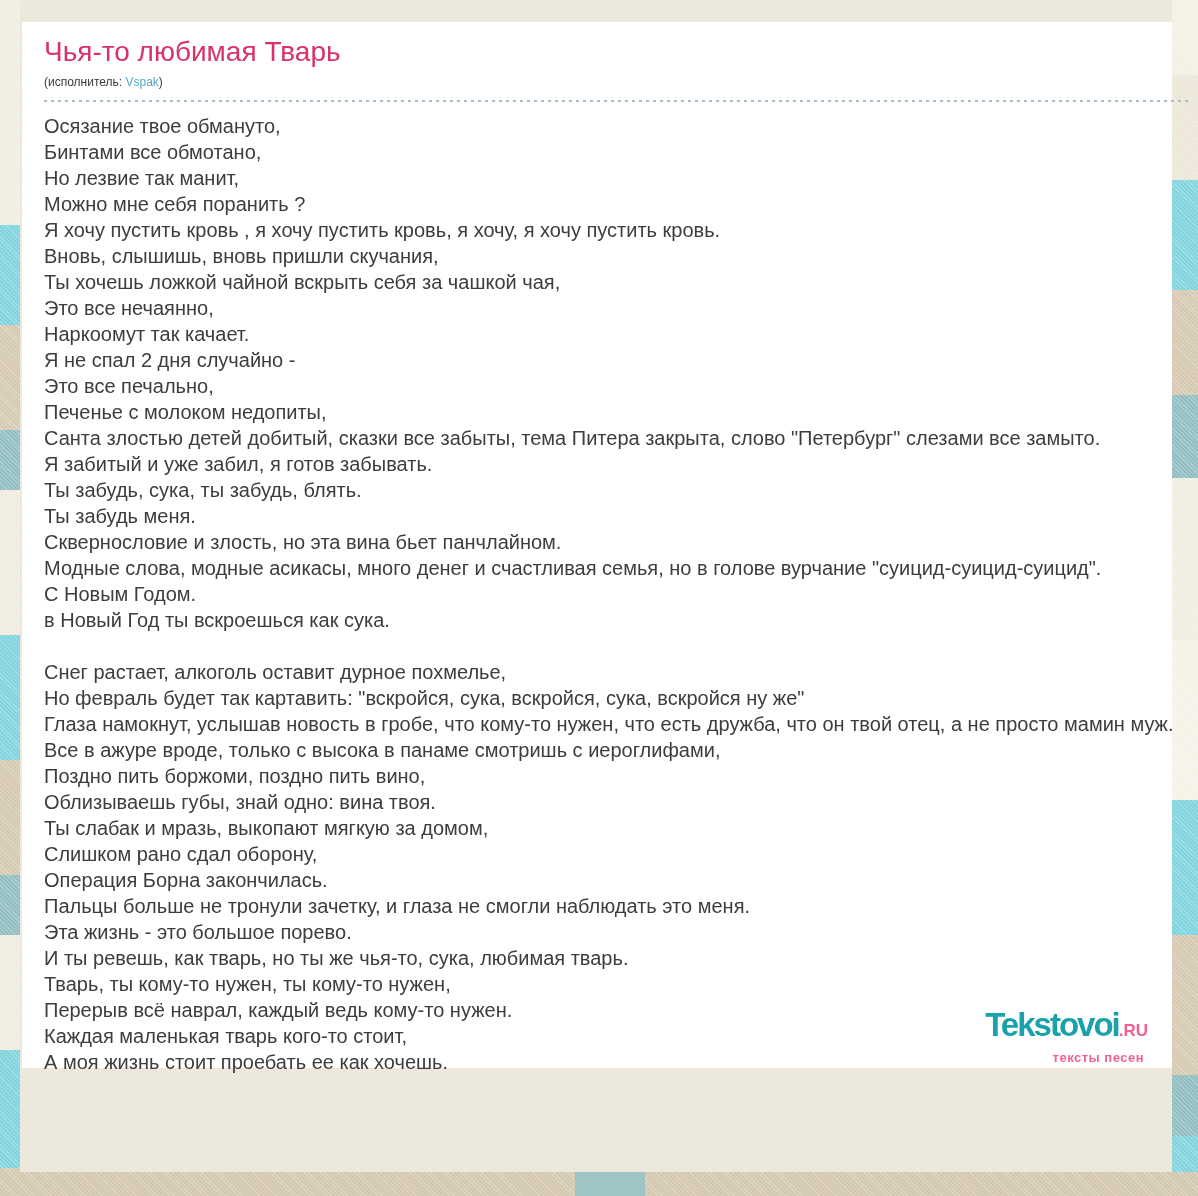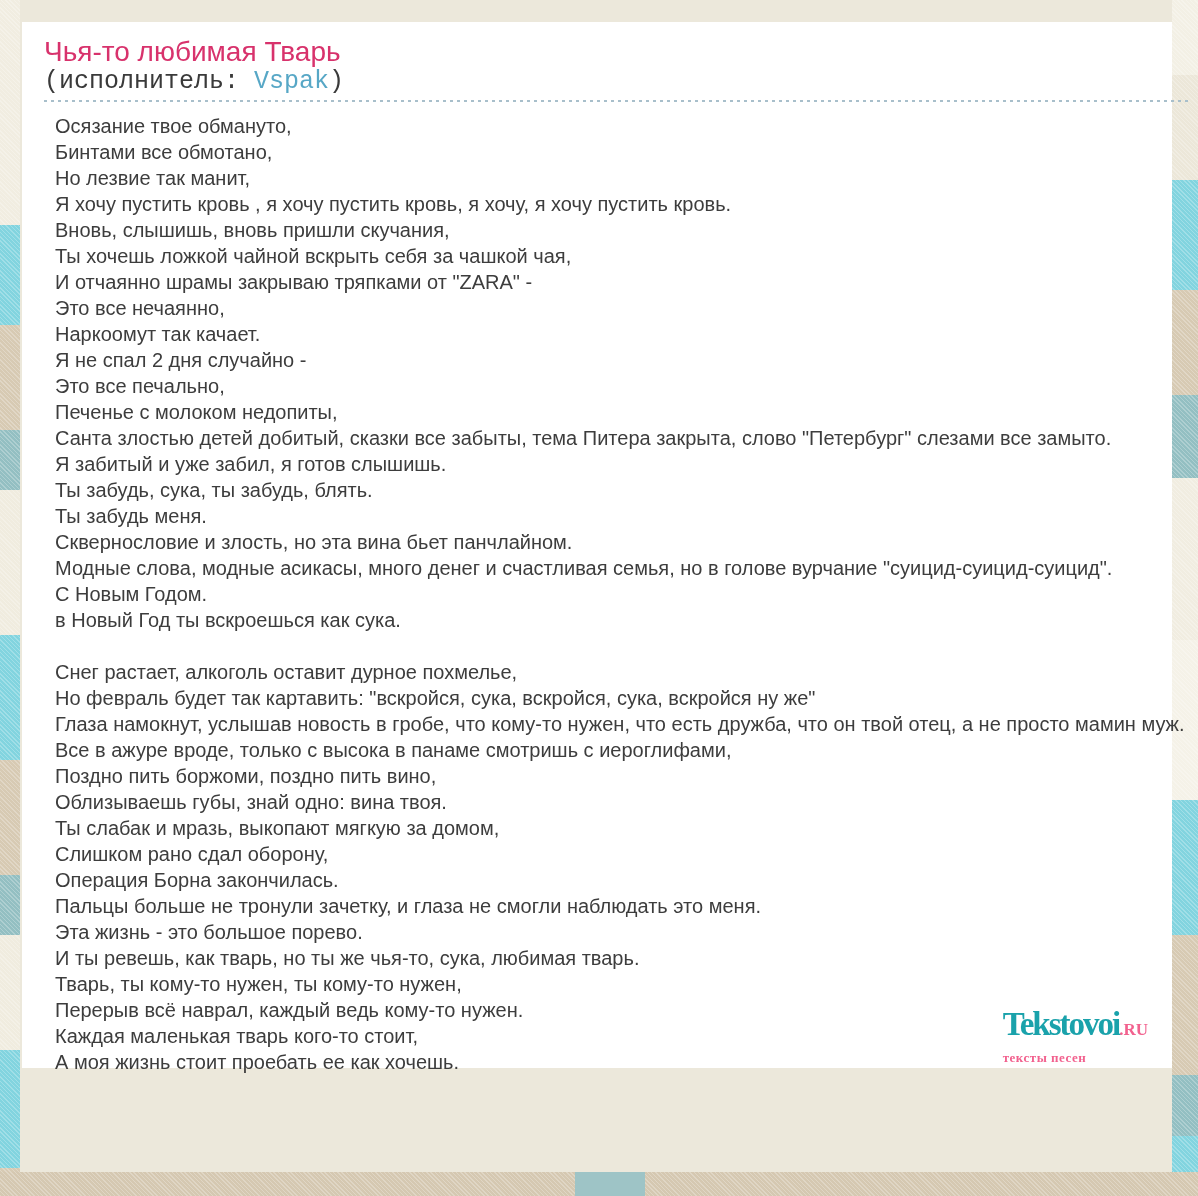--- a/index.html
+++ b/index.html
@@ -68,58 +68,55 @@
   }
   .page-title{
     margin:0;
     font-size:28px;
     font-weight:400;
     line-height:32px;
     color:#d8326c;
   }
   .artist-line{
     margin-top:3px;
-    font-size:25px;
+    font-size:12px;
     line-height:22px;
     color:#3a3a3a;
-    font-family:Liberation Mono, monospace;
   }
   .artist-link{
     color:#57a7c6;
     cursor:pointer;
     text-decoration:none;
   }
   .separator{
     width:1146px;
     height:2px;
     margin-top:7px;
     background:repeating-linear-gradient(to right,#a8bfcb 0 3px,transparent 3px 7px);
   }
   .lyrics{
     margin-top:11px;
     font-size:20px;
     line-height:26px;
     color:#3d3d3d;
     width:1128px;
     overflow:visible;
-    margin-left:11px;
   }
   .lyric-line{
     height:26px;
     white-space:pre;
     overflow:visible;
   }
   
   .logo{
     position:absolute;
     right:24px;bottom:4px;
-    text-align:left;
+    text-align:right;
     line-height:1;
     cursor:pointer;
-    font-family:Liberation Serif, serif;
   }
   .logo-brand{
     font-size:33px;
     font-weight:bold;
     letter-spacing:-2px;
     color:#1aa2ab;
   }
   .logo-domain{
     font-size:17px;
     font-weight:bold;
@@ -148,31 +145,31 @@
     <h1 class="page-title">Чья-то любимая Тварь</h1>
 
     <div class="artist-line"><span>(исполнитель: </span><span class="artist-link">Vspak</span><span>)</span></div>
 
     <div class="separator"></div>
 
     <div class="lyrics">
         <div class="lyric-line">Осязание твое обмануто,</div>
         <div class="lyric-line">Бинтами все обмотано,</div>
         <div class="lyric-line">Но лезвие так манит,</div>
+        <div class="lyric-line">Можно мне себя поранить ?</div>
         <div class="lyric-line">Я хочу пустить кровь , я хочу пустить кровь, я хочу, я хочу пустить кровь.</div>
         <div class="lyric-line">Вновь, слышишь, вновь пришли скучания,</div>
         <div class="lyric-line">Ты хочешь ложкой чайной вскрыть себя за чашкой чая,</div>
-        <div class="lyric-line">И отчаянно шрамы закрываю тряпками от "ZARA" -</div>
         <div class="lyric-line">Это все нечаянно,</div>
         <div class="lyric-line">Наркоомут так качает.</div>
         <div class="lyric-line">Я не спал 2 дня случайно -</div>
         <div class="lyric-line">Это все печально,</div>
         <div class="lyric-line">Печенье с молоком недопиты,</div>
         <div class="lyric-line">Санта злостью детей добитый, сказки все забыты, тема Питера закрыта, слово "Петербург" слезами все замыто.</div>
-        <div class="lyric-line">Я забитый и уже забил, я готов слышишь.</div>
+        <div class="lyric-line">Я забитый и уже забил, я готов забывать.</div>
         <div class="lyric-line">Ты забудь, сука, ты забудь, блять.</div>
         <div class="lyric-line">Ты забудь меня.</div>
         <div class="lyric-line">Сквернословие и злость, но эта вина бьет панчлайном.</div>
         <div class="lyric-line">Модные слова, модные асикасы, много денег и счастливая семья, но в голове вурчание "суицид-суицид-суицид".</div>
         <div class="lyric-line">С Новым Годом.</div>
         <div class="lyric-line">в Новый Год ты вскроешься как сука.</div>
         <div class="lyric-line">&nbsp;</div>
         <div class="lyric-line">Снег растает, алкоголь оставит дурное похмелье,</div>
         <div class="lyric-line">Но февраль будет так картавить: "вскройся, сука, вскройся, сука, вскройся ну же"</div>
         <div class="lyric-line">Глаза намокнут, услышав новость в гробе, что кому-то нужен, что есть дружба, что он твой отец, а не просто мамин муж.</div>

